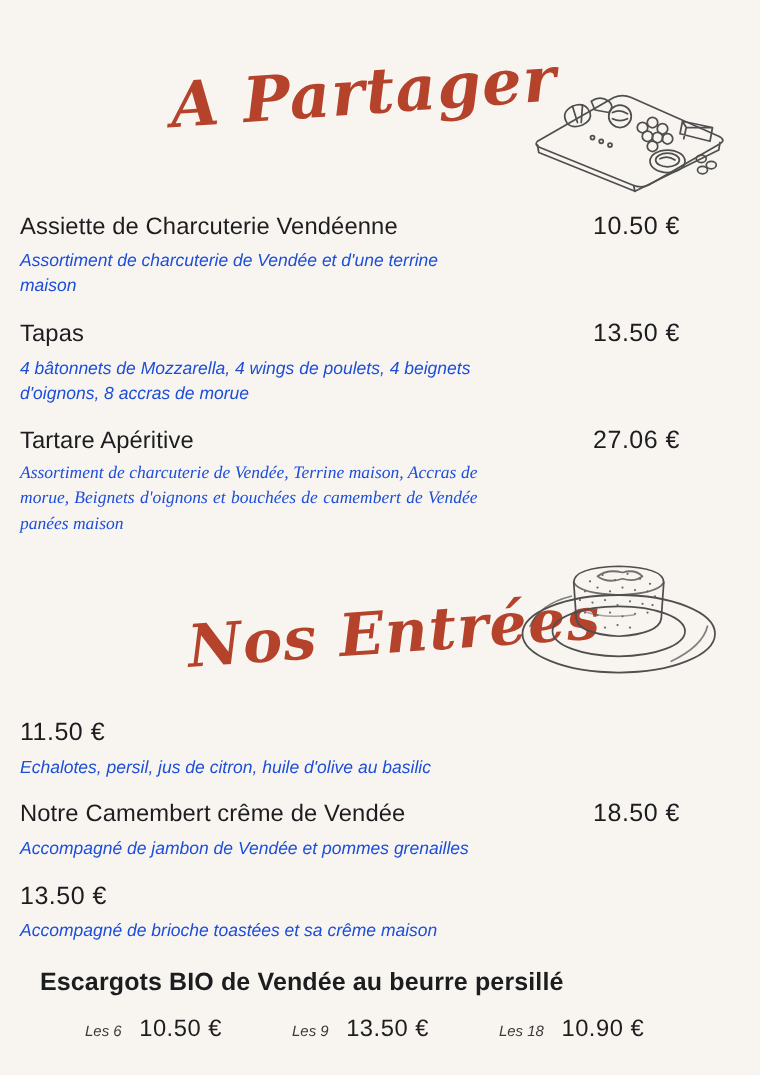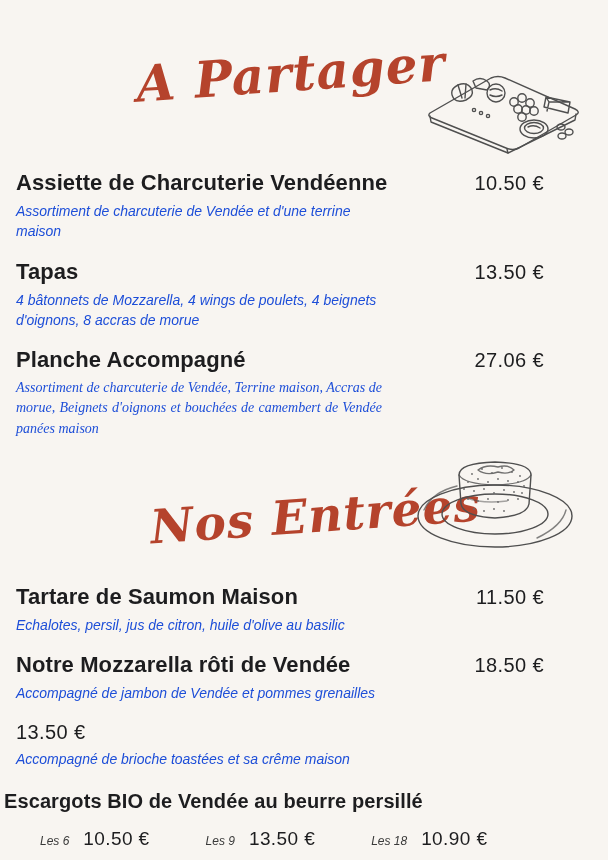--- a/index.html
+++ b/index.html
@@ -33,30 +33,30 @@
   .illus { position:absolute; }
   #illus-a { right:24px; top:54px; }
   #illus-b { right:30px; top:-8px; }
   .sketch { stroke:#4f4f4f; fill:none; stroke-width:1.4; stroke-linecap:round; stroke-linejoin:round; }
   .stipple { fill:#6a6a6a; stroke:none; }
 
   
   .menu { padding:0 64px 0 16px; }
   .menu-item { margin-bottom:17px; }
   .item-row { display:flex; justify-content:space-between; align-items:baseline; }
-  .item-name { font-size:22px; font-weight:700; letter-spacing:.1px; }
+  .item-name { font-size:19px; font-weight:400; letter-spacing:.1px; }
   .item-price { font-size:20px; font-weight:400; letter-spacing:.4px; white-space:nowrap; }
   .item-desc {
     font-size:14px; font-style:italic; color:#1d4ed8;
     max-width:366px; margin-top:5px; line-height:1.45;
   }
   .justify { text-align:justify;font-family:Liberation Serif, serif; }
 
   
-  .escargots { padding:4px 16px 0 4px; }
+  .escargots { padding:4px 16px 0 32px; }
   .escargots-name { font-size:20px; font-weight:700; letter-spacing:.1px; }
   .options-row { display:flex; align-items:center; padding-left:36px; margin-top:15px; gap:56px; }
   .option { display:flex; align-items:baseline; gap:14px; }
   .option-label { font-size:12px; font-style:italic; color:#3a3a3a; }
   .option-price { font-size:19px; letter-spacing:.4px; white-space:nowrap; }
 </style>
 </head>
 <body>
 
 <div class="page">
@@ -108,21 +108,21 @@
     <div class="menu-item">
       <div class="item-row">
         <span class="item-name">Tapas</span>
         <span class="item-price">13.50 €</span>
       </div>
       <div class="item-desc">4 bâtonnets de Mozzarella, 4 wings de poulets, 4 beignets d'oignons, 8 accras de morue</div>
     </div>
 
     <div class="menu-item">
       <div class="item-row">
-        <span class="item-name">Planche Accompagné</span>
+        <span class="item-name">Tartare Apéritive</span>
         <span class="item-price">27.06 €</span>
       </div>
       <div class="item-desc justify">Assortiment de charcuterie de Vendée, Terrine maison, Accras de morue, Beignets d'oignons et bouchées de camembert de Vendée panées maison</div>
     </div>
   </div>
 
   <div class="section-header" id="header-b">
     <div class="script-title" id="title-b">Nos Entrées</div>
     <span class="illus" id="illus-b">
       <svg width="166" height="106" viewBox="0 0 166 106">
@@ -168,29 +168,28 @@
             <circle cx="82" cy="61" r="0.9"></circle>
             <circle cx="92" cy="63" r="0.9"></circle>
         </g>
       </svg>
     </span>
   </div>
 
   <div class="menu">
     <div class="menu-item">
       <div class="item-row">
-        <span class="item-name">Tartare de Saumon Maison</span>
         <span class="item-price">11.50 €</span>
       </div>
       <div class="item-desc">Echalotes, persil, jus de citron, huile d'olive au basilic</div>
     </div>
 
     <div class="menu-item">
       <div class="item-row">
-        <span class="item-name">Notre Mozzarella rôti de Vendée</span>
+        <span class="item-name">Notre Camembert crême de Vendée</span>
         <span class="item-price">18.50 €</span>
       </div>
       <div class="item-desc">Accompagné de jambon de Vendée et pommes grenailles</div>
     </div>
 
     <div class="menu-item">
       <div class="item-row">
         <span class="item-price">13.50 €</span>
       </div>
       <div class="item-desc">Accompagné de brioche toastées et sa crême maison</div>

